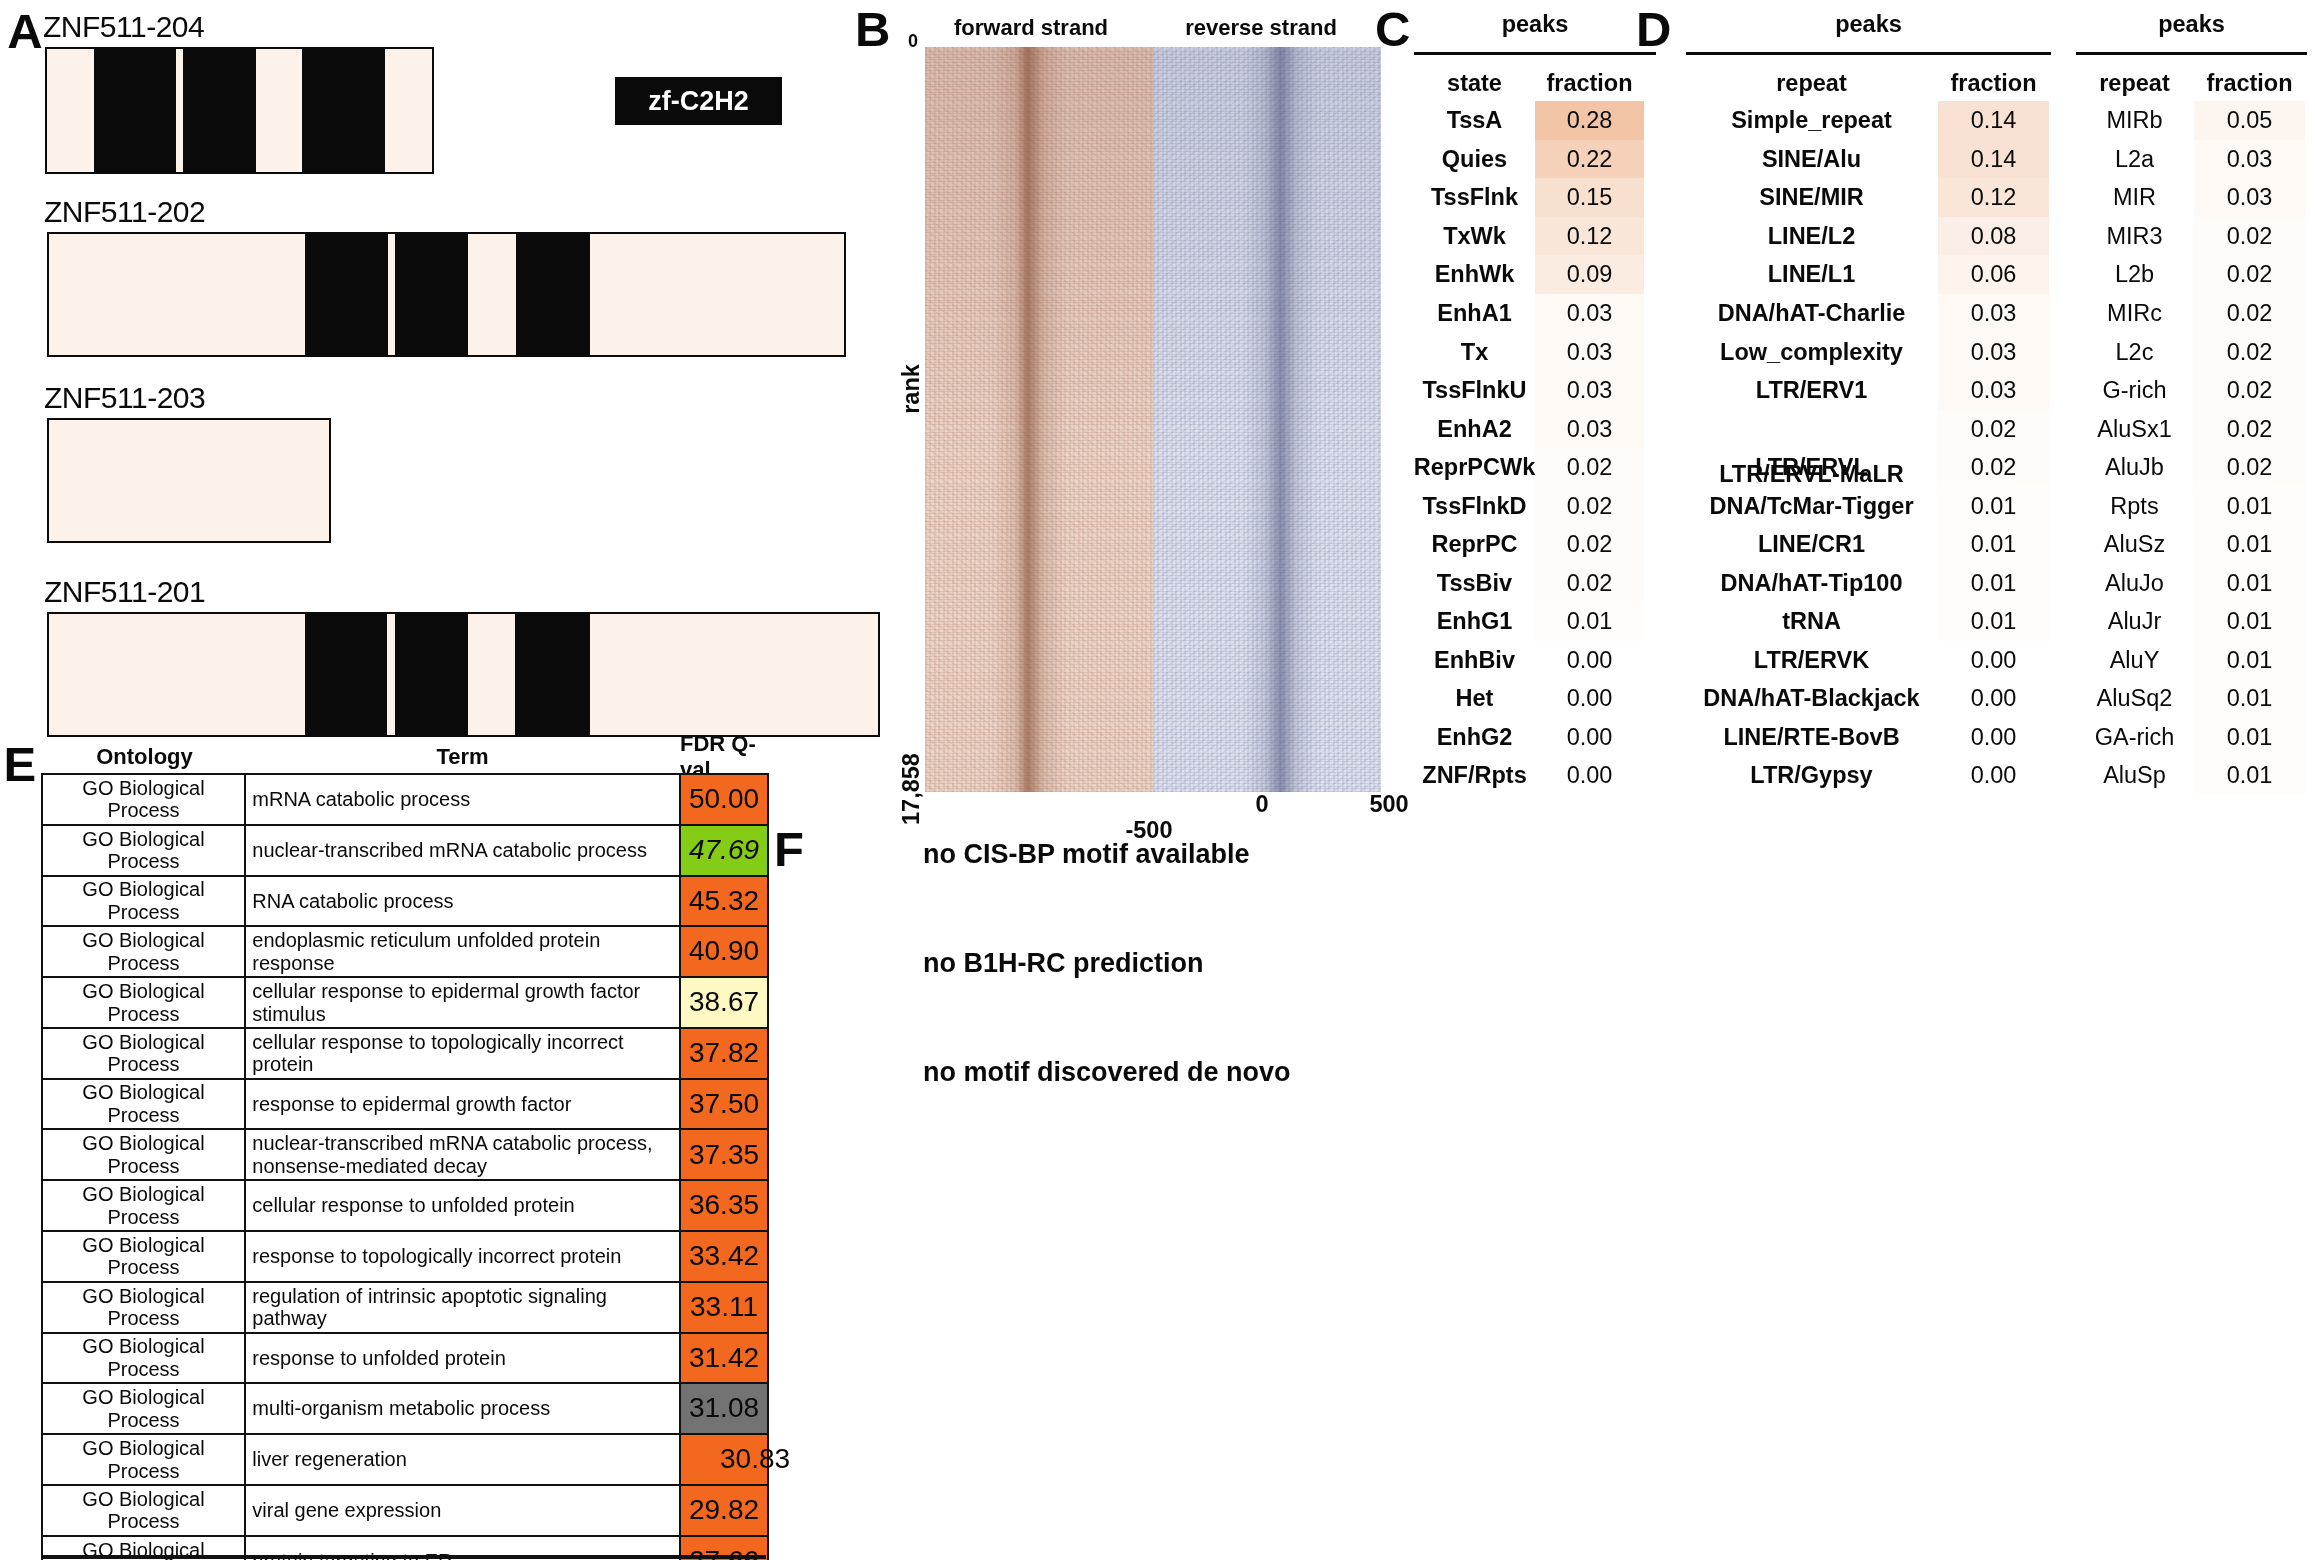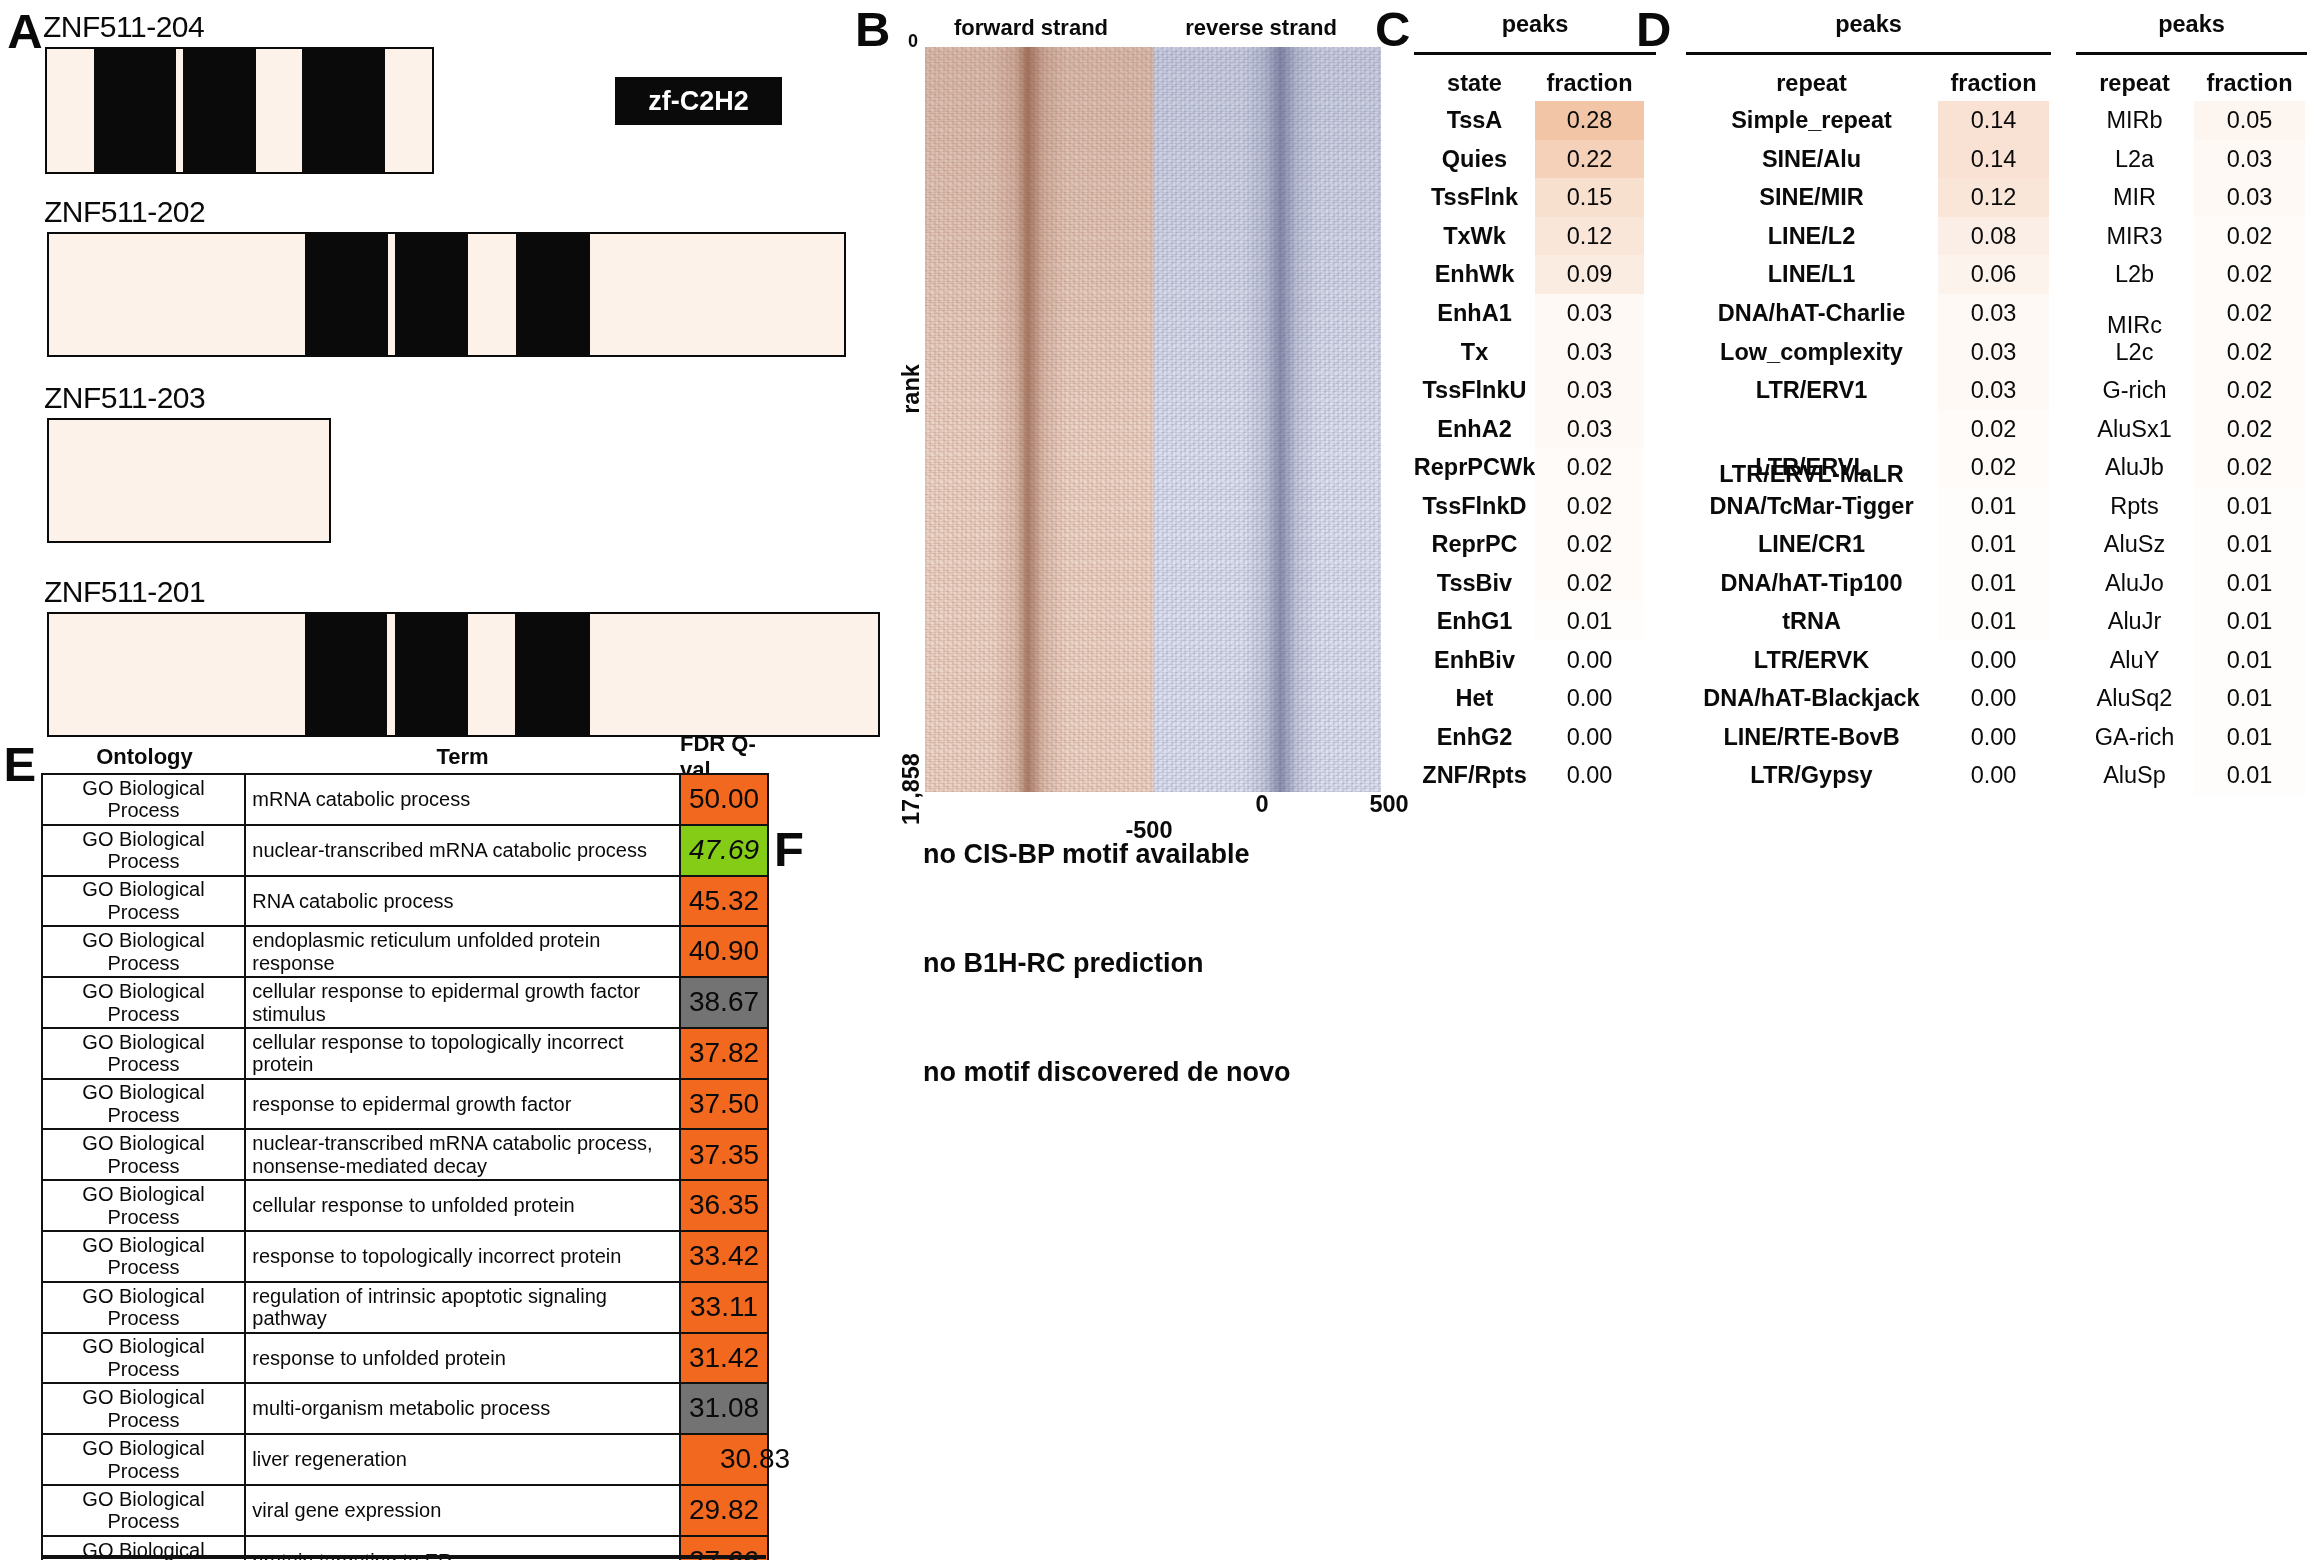--- a/index.html
+++ b/index.html
@@ -199,21 +199,21 @@
         <div class="cell-label" style="left: 0px; width: 117px; top: 101px; height: 39px;">MIRb</div>
         <div class="cell-frac" style="left: 118px; width: 111px; top: 101px; height: 39px; background: rgb(253, 245, 239);">0.05</div>
         <div class="cell-label" style="left: 0px; width: 117px; top: 140px; height: 39px;">L2a</div>
         <div class="cell-frac" style="left: 118px; width: 111px; top: 140px; height: 39px; background: rgb(254, 249, 245);">0.03</div>
         <div class="cell-label" style="left: 0px; width: 117px; top: 178px; height: 39px;">MIR</div>
         <div class="cell-frac" style="left: 118px; width: 111px; top: 178px; height: 39px; background: rgb(254, 249, 245);">0.03</div>
         <div class="cell-label" style="left: 0px; width: 117px; top: 217px; height: 39px;">MIR3</div>
         <div class="cell-frac" style="left: 118px; width: 111px; top: 217px; height: 39px; background: rgb(254, 251, 249);">0.02</div>
         <div class="cell-label" style="left: 0px; width: 117px; top: 255px; height: 39px;">L2b</div>
         <div class="cell-frac" style="left: 118px; width: 111px; top: 255px; height: 39px; background: rgb(254, 251, 249);">0.02</div>
-        <div class="cell-label" style="left: 0px; width: 117px; top: 294px; height: 39px; margin-top: 12px;">MIRc</div>
+        <div class="cell-label" style="left: 0px; width: 117px; top: 294px; height: 39px;">MIRc</div>
         <div class="cell-frac" style="left: 118px; width: 111px; top: 294px; height: 39px; background: rgb(254, 251, 249);">0.02</div>
         <div class="cell-label" style="left: 0px; width: 117px; top: 333px; height: 39px;">L2c</div>
         <div class="cell-frac" style="left: 118px; width: 111px; top: 333px; height: 39px; background: rgb(254, 251, 249);">0.02</div>
         <div class="cell-label" style="left: 0px; width: 117px; top: 371px; height: 39px;">G-rich</div>
         <div class="cell-frac" style="left: 118px; width: 111px; top: 371px; height: 39px; background: rgb(254, 251, 249);">0.02</div>
         <div class="cell-label" style="left: 0px; width: 117px; top: 410px; height: 39px;">AluSx1</div>
         <div class="cell-frac" style="left: 118px; width: 111px; top: 410px; height: 39px; background: rgb(254, 251, 249);">0.02</div>
         <div class="cell-label" style="left: 0px; width: 117px; top: 448px; height: 39px;">AluJb</div>
         <div class="cell-frac" style="left: 118px; width: 111px; top: 448px; height: 39px; background: rgb(254, 251, 249);">0.02</div>
         <div class="cell-label" style="left: 0px; width: 117px; top: 487px; height: 39px;">Rpts</div>
@@ -261,21 +261,21 @@
           <td class="qv" style="background: rgb(242, 104, 31);">45.32</td>
         </tr>
         <tr>
           <td class="ont">GO Biological Process</td>
           <td class="term">endoplasmic reticulum unfolded protein response</td>
           <td class="qv" style="background: rgb(242, 104, 31);">40.90</td>
         </tr>
         <tr>
           <td class="ont">GO Biological Process</td>
           <td class="term">cellular response to epidermal growth factor stimulus</td>
-          <td class="qv" style="background: #737373; margin-left: 40px;">38.67</td>
+          <td class="qv" style="background: #fef9c3; margin-left: 40px;">38.67</td>
         </tr>
         <tr>
           <td class="ont">GO Biological Process</td>
           <td class="term">cellular response to topologically incorrect protein</td>
           <td class="qv" style="background: rgb(242, 104, 31);">37.82</td>
         </tr>
         <tr>
           <td class="ont">GO Biological Process</td>
           <td class="term">response to epidermal growth factor</td>
           <td class="qv" style="background: rgb(242, 104, 31);">37.50</td>

